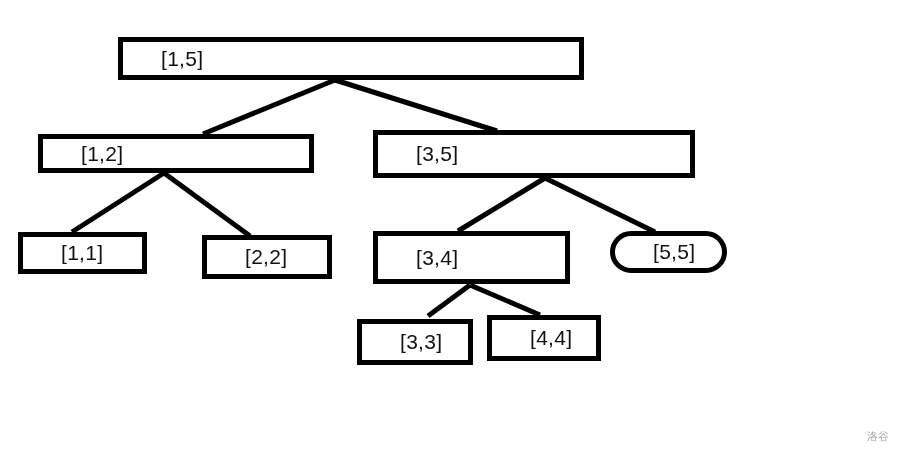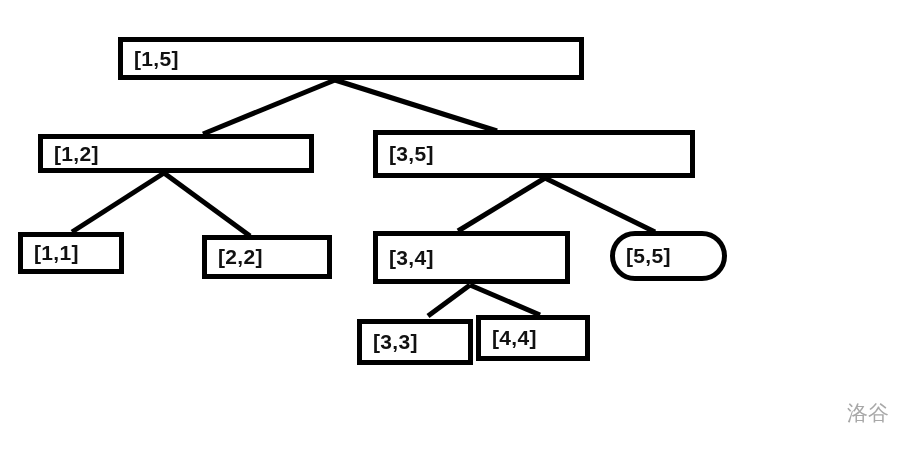--- a/index.html
+++ b/index.html
@@ -30,42 +30,43 @@
   }
   .node {
     position: absolute;
     box-sizing: border-box;
     background: #ffffff;
     border: 5px solid #000000;
     display: flex;
     align-items: center;
   }
   .node-label {
-    font-weight: bold;
+    font-weight: normal;
     font-size: 21px;
     color: #111111;
     padding-left: 11px;
     letter-spacing: 0.3px;
     white-space: nowrap;
+    margin-left: 27px;
   }
   .node-tag {
     font-weight: bold;
     font-size: 21px;
     color: #ee1111;
     white-space: nowrap;
     letter-spacing: 0.2px;
   }
   .root-node .node-tag {
     margin-left: 76px;
   }
   .watermark {
     position: absolute;
     right: 20px;
-    bottom: 24px;
-    font-size: 21px;
+    bottom: 7px;
+    font-size: 11px;
     color: #a8a8a8;
     font-family: "DejaVu Sans", sans-serif;
     user-select: none;
   }
 </style>
 </head>
 <body>
 
 <div id="canvas">
 
@@ -85,35 +86,35 @@
   <div id="nodes">
       <div class="node root-node" style="left: 118px; top: 37px; width: 466px; height: 43px;">
         <span class="node-label">[1,5]</span>
       </div>
       <div class="node" style="left: 38px; top: 134px; width: 276px; height: 39px;">
         <span class="node-label">[1,2]</span>
       </div>
       <div class="node" style="left: 373px; top: 130px; width: 322px; height: 48px; text-align: right;">
         <span class="node-label">[3,5]</span>
       </div>
-      <div class="node" style="left: 18px; top: 232px; width: 106px; height: 42px;">
+      <div class="node" style="left: 18px; top: 232px; width: 129px; height: 42px;">
         <span class="node-label">[1,1]</span>
       </div>
       <div class="node" style="left: 202px; top: 235px; width: 130px; height: 44px;">
         <span class="node-label">[2,2]</span>
       </div>
       <div class="node" style="left: 373px; top: 231px; width: 197px; height: 53px;">
         <span class="node-label">[3,4]</span>
       </div>
-      <div class="node" style="left: 610px; top: 231px; width: 117px; height: 50px; border-radius: 25px;">
+      <div class="node" style="left: 610px; top: 231px; width: 117px; height: 42px; border-radius: 25px;">
         <span class="node-label">[5,5]</span>
       </div>
       <div class="node" style="left: 357px; top: 319px; width: 116px; height: 46px;">
         <span class="node-label">[3,3]</span>
       </div>
-      <div class="node" style="left: 476px; top: 315px; width: 114px; height: 46px;">
+      <div class="node" style="left: 487px; top: 315px; width: 114px; height: 46px;">
         <span class="node-label">[4,4]</span>
       </div>
     </div>
 
   <div class="watermark">洛谷</div>
 
 </div>
 
 </body></html>

